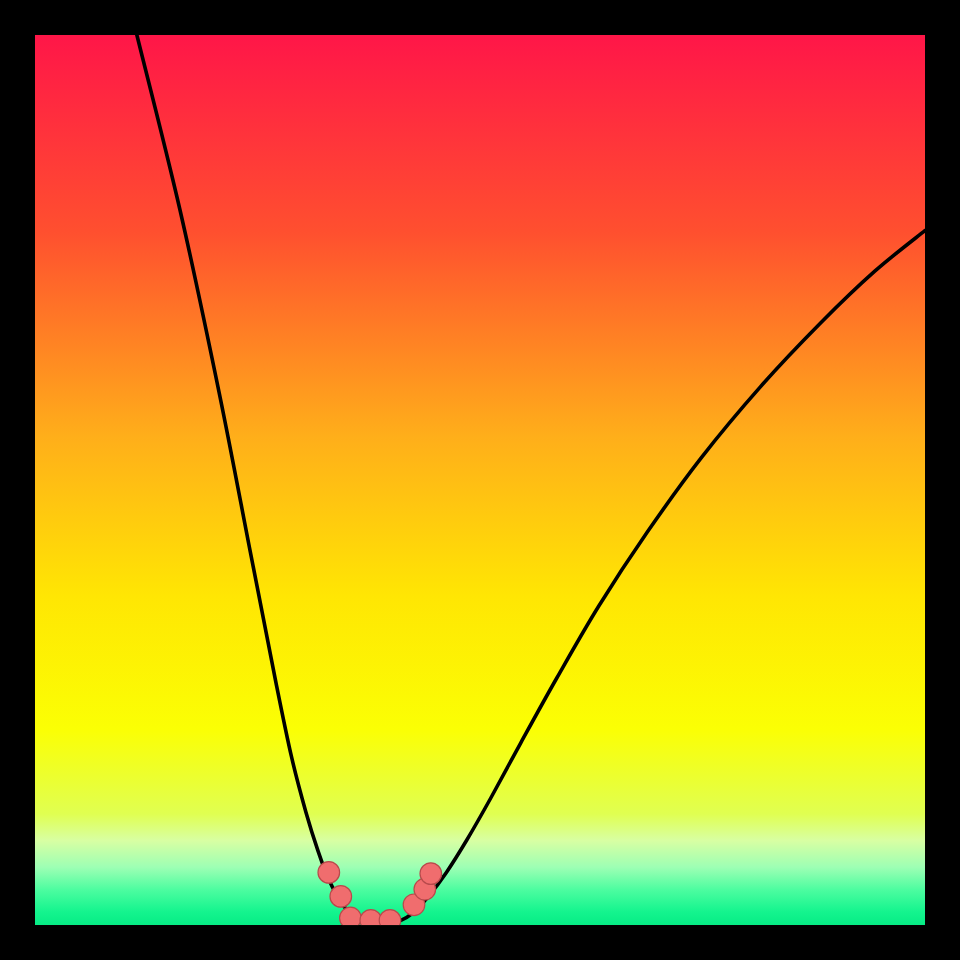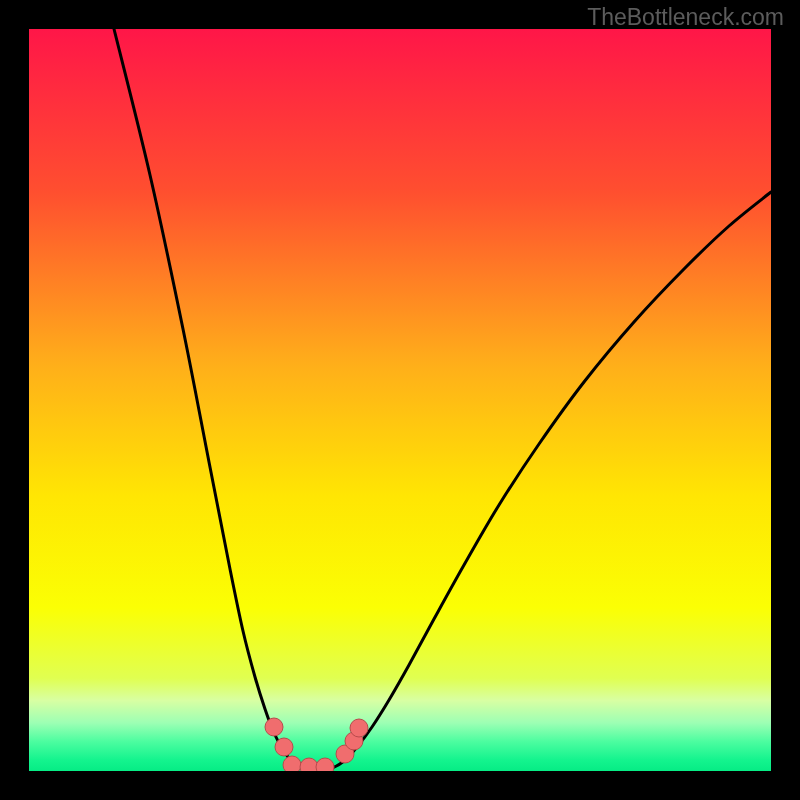--- a/index.html
+++ b/index.html
@@ -41,21 +41,20 @@
   svg {
     display: block;
     width: 742px;
     height: 742px;
   }
 </style>
 </head>
 <body>
 
 <div class="frame">
-  <div class="watermark">TheBottleneck.com</div>
   <div class="plot">
     <svg id="chart-svg" viewBox="0 0 742 742">
       <defs>
         <linearGradient id="bg-grad" x1="0" y1="0" x2="0" y2="1">
             <stop offset="0%" stop-color="#ff1648"></stop>
             <stop offset="22%" stop-color="#ff4f2f"></stop>
             <stop offset="45%" stop-color="#ffae1a"></stop>
             <stop offset="63%" stop-color="#ffe603"></stop>
             <stop offset="78%" stop-color="#fbff04"></stop>
             <stop offset="87.5%" stop-color="#e0ff51"></stop>

